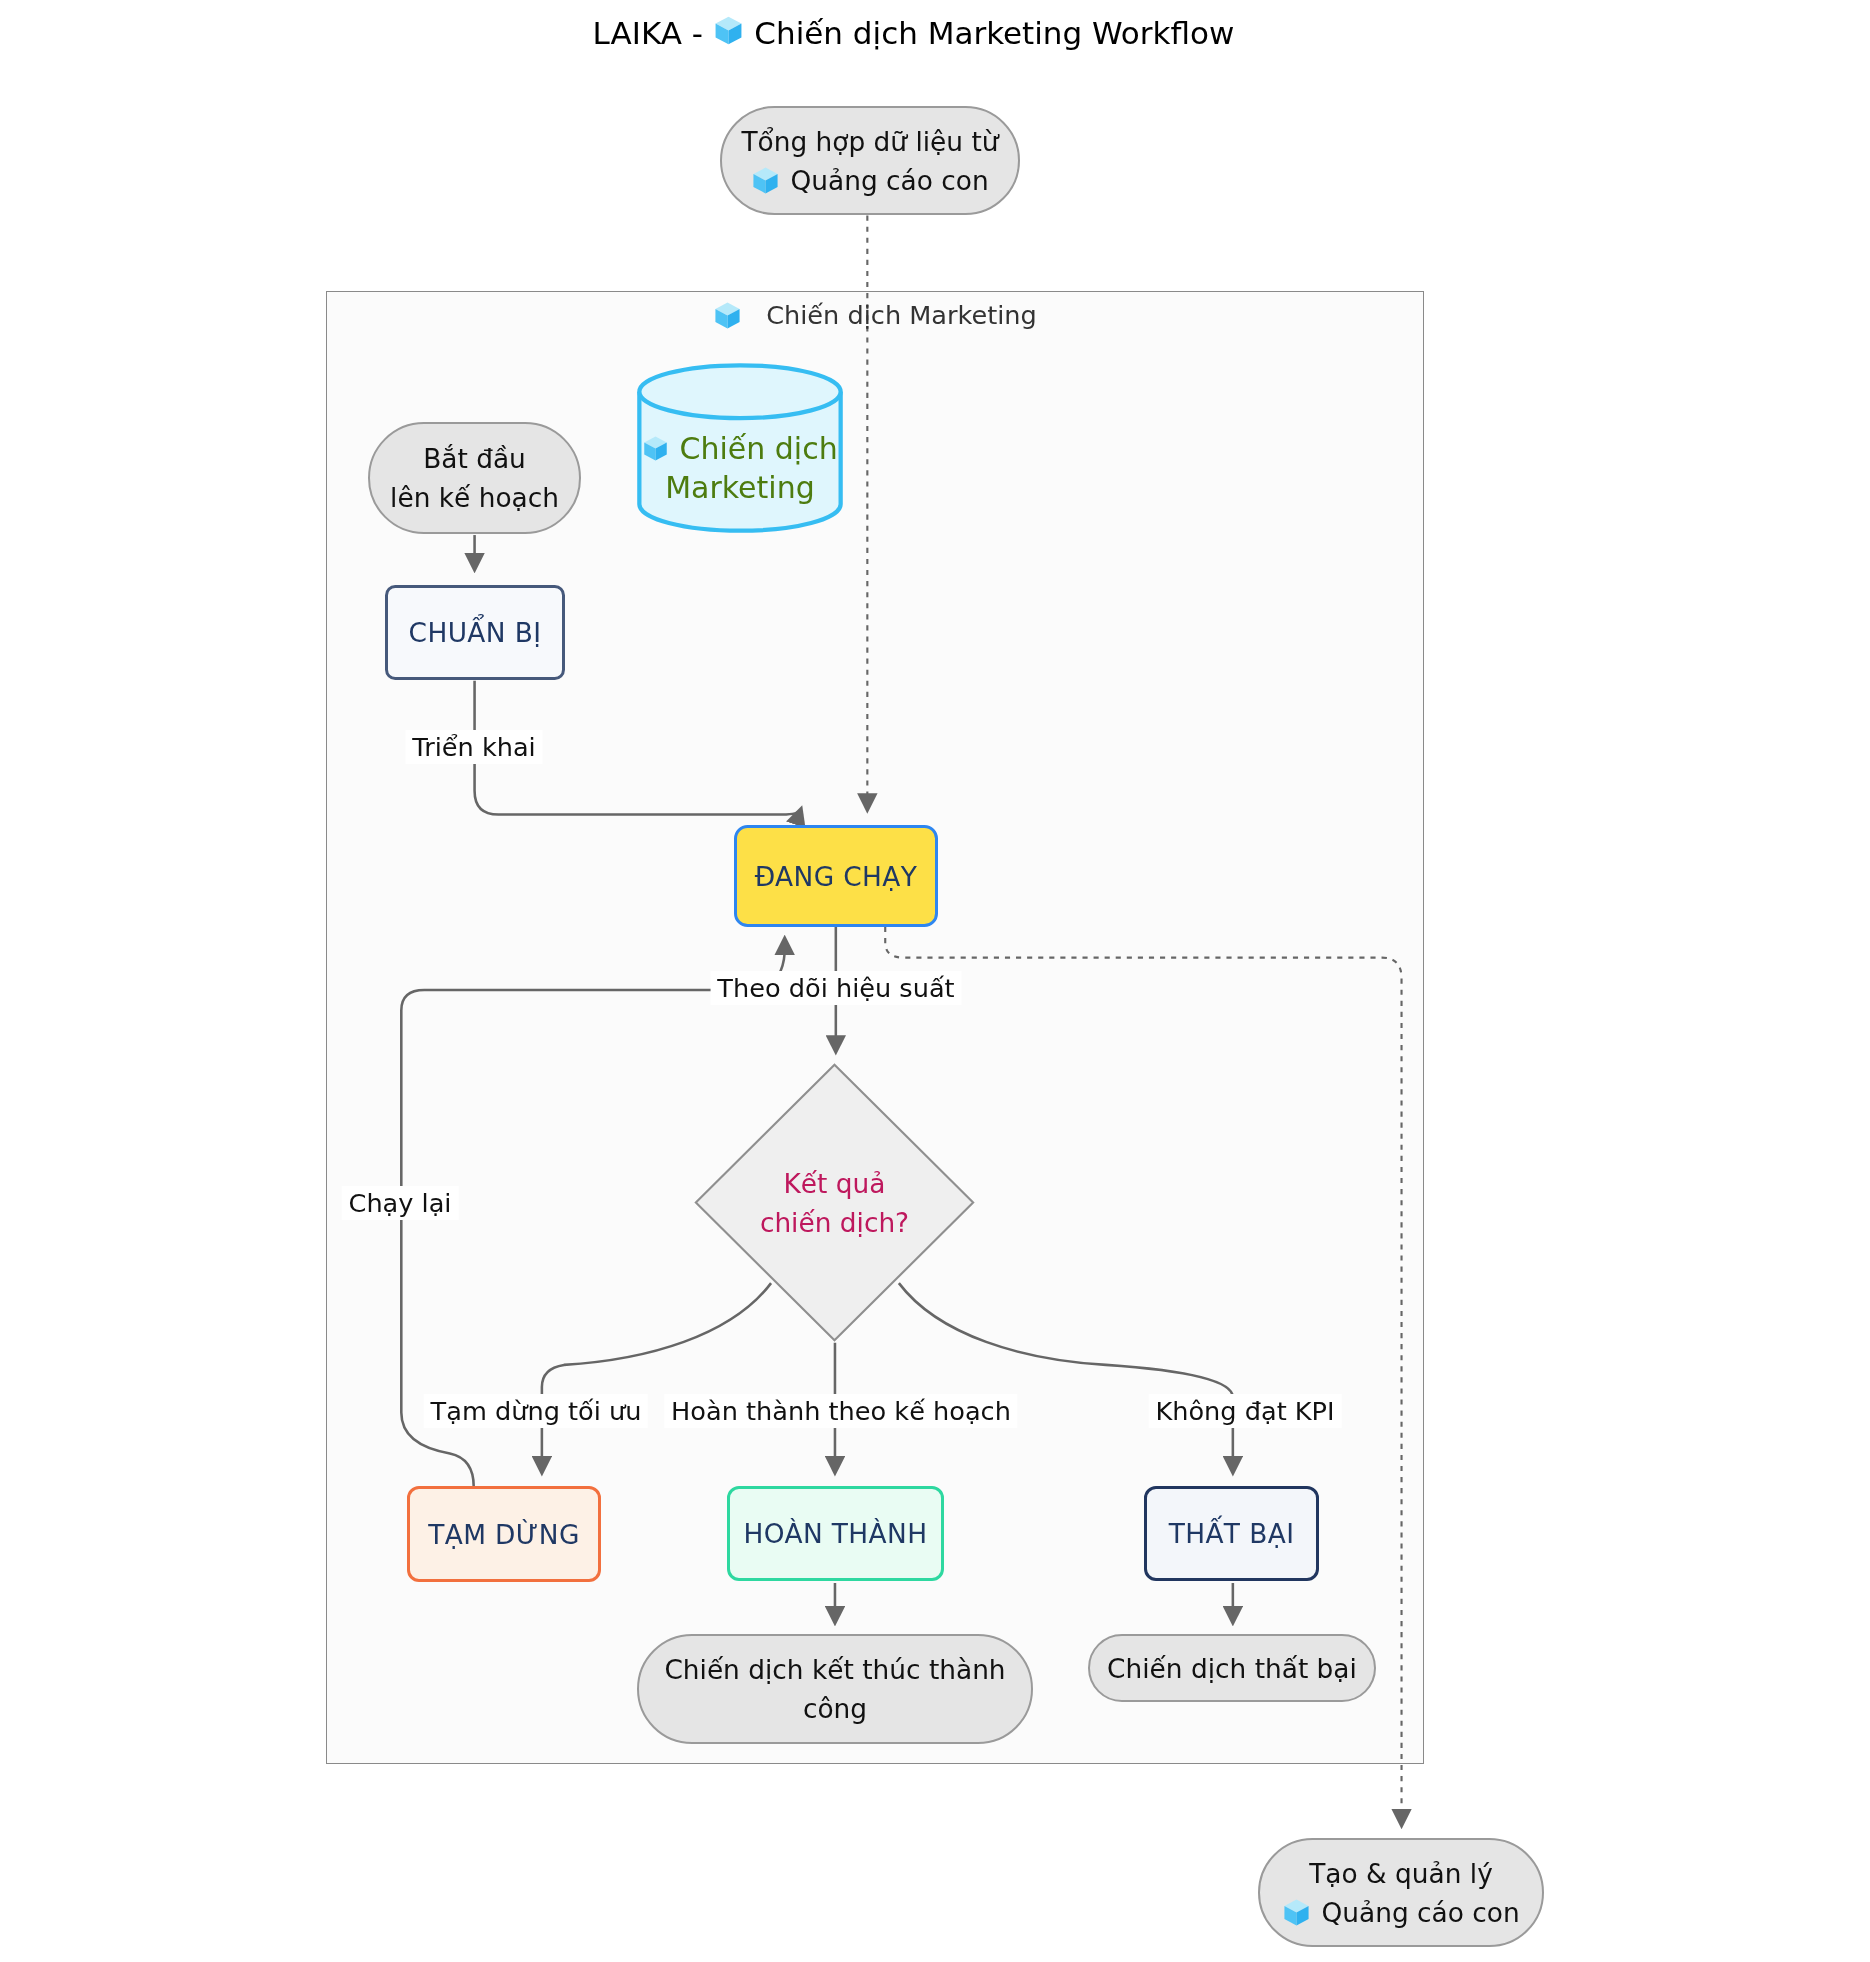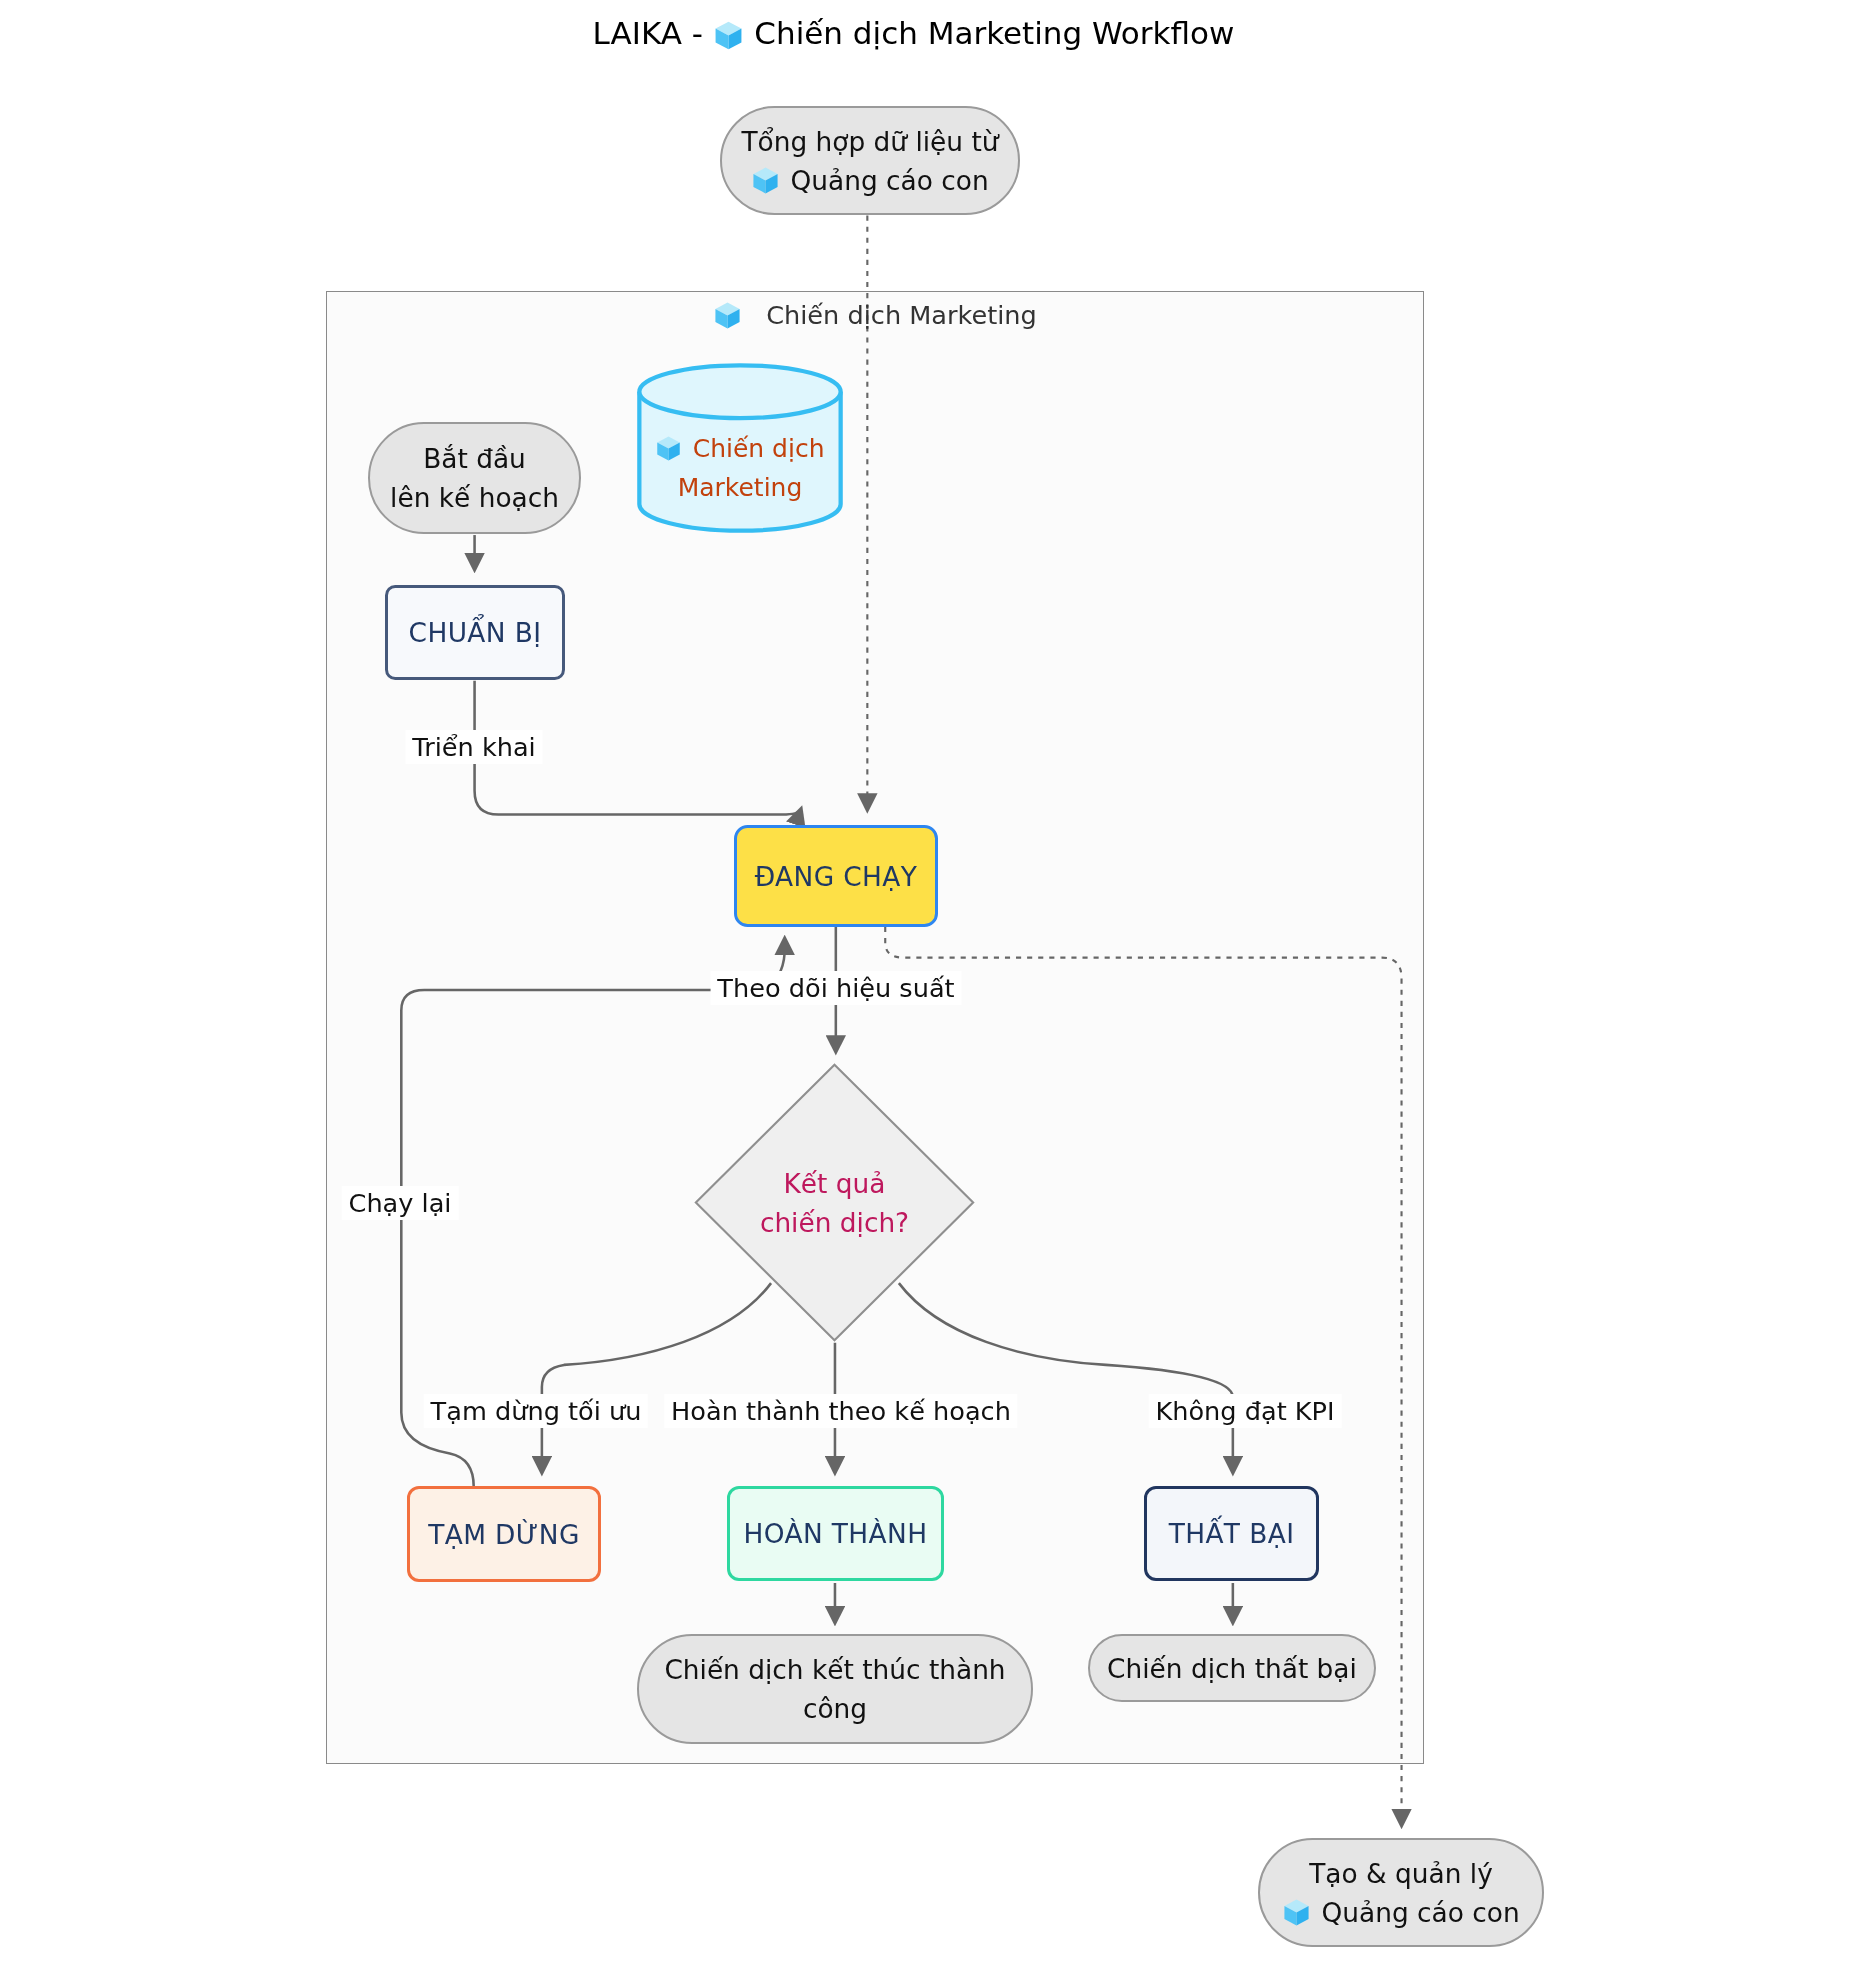--- a/index.html
+++ b/index.html
@@ -15,35 +15,35 @@
   
   .stadium{background:#e5e5e5;border:2.1px solid #9a9a9a;color:#111111;font-size:26.4px;line-height:39px;}
   .rect{font-size:26.4px;color:#1f3864;letter-spacing:0.4px;}
   .line{display:flex;align-items:center;justify-content:center;gap:10.2px;white-space:nowrap;}
 
   #node-aggregate{left:720px;top:106px;width:300px;height:109px;border-radius:55px;}
   #subgraph-box{left:326px;top:291px;width:1098px;height:1473px;border:1.7px solid #8a8a8a;background:#fbfbfb;box-sizing:border-box;}
   #subgraph-title{position:absolute;z-index:2;left:326px;top:300px;width:1098px;display:flex;align-items:center;justify-content:center;gap:24px;font-size:25.6px;color:#333333;}
   #node-db{left:635px;top:361px;width:210px;height:174px;}
   #node-db .db-shape{position:absolute;left:0;top:0;}
-  #node-db .db-text{position:relative;padding-top:39px;color:#c2410c;font-size:25px;line-height:39px;}
+  #node-db .db-text{position:relative;padding-top:39px;color:#4d7c0f;font-size:30px;line-height:39px;}
   #node-start{left:368px;top:422px;width:213px;height:112px;border-radius:56px;}
   #node-prepare{left:385px;top:585px;width:180px;height:95px;border-radius:10.2px;background:#f7f9fc;border:3px solid #46597b;}
   #node-running{left:734px;top:825px;width:204px;height:102px;border-radius:13.6px;background:#fde047;border:3.4px solid #2e86f0;}
   #node-decision{left:694px;top:1063px;width:281px;height:279px;background:transparent;}
   #node-decision .diamond-shape{position:absolute;left:0;top:0;}
   #node-decision .diamond-text{position:relative;color:#be185d;font-size:26.4px;line-height:39px;}
   #node-paused{left:407px;top:1486px;width:194px;height:96px;border-radius:12px;background:#fdf1e6;border:3.4px solid #f2703e;}
   #node-completed{left:727px;top:1486px;width:217px;height:95px;border-radius:12px;background:#e9fcf3;border:3.4px solid #2ed8a0;}
   #node-failed{left:1144px;top:1486px;width:175px;height:95px;border-radius:12px;background:#f3f6fa;border:3.4px solid #21365f;}
   #node-success-end{left:637px;top:1634px;width:396px;height:110px;border-radius:56px;}
   #node-fail-end{left:1088px;top:1634px;width:288px;height:68px;border-radius:34px;}
   #node-manage{left:1258px;top:1838px;width:286px;height:109px;border-radius:55px;}
 
-  #diagram-title{position:absolute;left:0;top:15.3px;width:1827px;display:flex;align-items:flex-end;justify-content:center;gap:10.2px;font-size:31px;color:#000000;font-weight:500;z-index:2;}
+  #diagram-title{position:absolute;left:0;top:15.3px;width:1827px;display:flex;align-items:flex-start;justify-content:center;gap:10.2px;font-size:31px;color:#000000;font-weight:500;z-index:2;}
 
   .cube{flex:0 0 auto;}
 </style>
 </head>
 <body>
 
 <div id="canvas">
 
   <div id="diagram-title">
     <span>LAIKA -</span>

